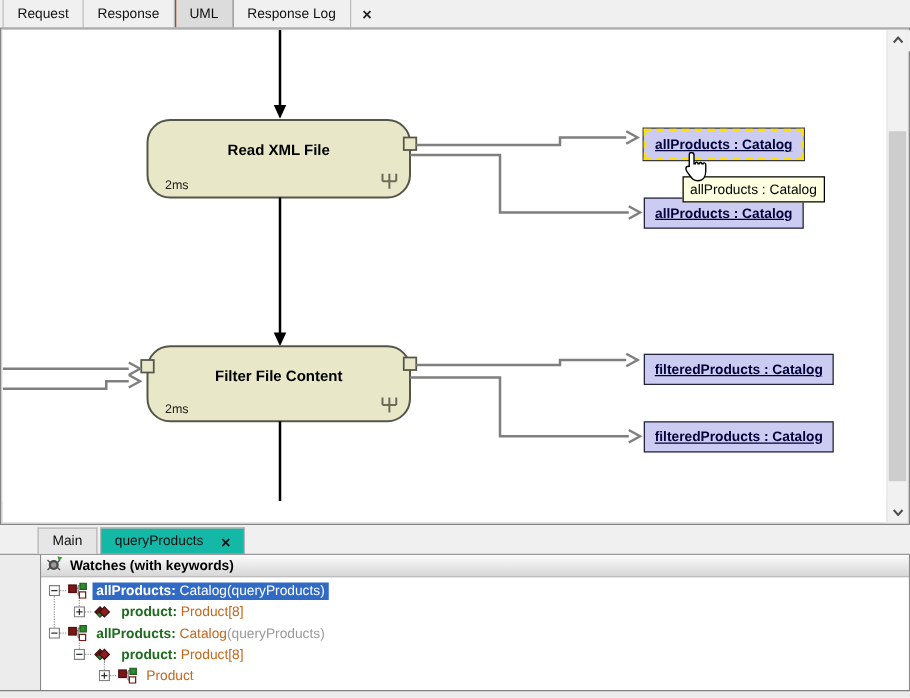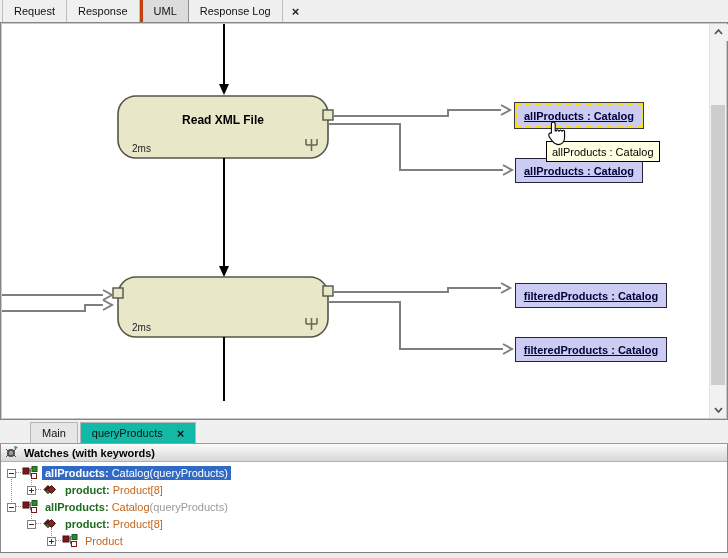--- a/index.html
+++ b/index.html
@@ -5,21 +5,21 @@
   * { box-sizing: border-box; margin:0; padding:0; }
   html,body { width:728px; height:558px; overflow:hidden; }
   body { font-family:"Liberation Sans", sans-serif; background:#ececec; font-size:11px; color:#000; }
   .window { width:728px; height:558px; display:flex; flex-direction:column; }
 
   
   .tabbar { display:flex; align-items:stretch; background:#f0f0f0; }
   .tabbar.top { height:22px; }
   .tab { display:flex; align-items:center; padding:0 11px; border-right:1px solid #bdbdbd; cursor:default; color:#111; }
   .tabbar.top .tab:first-child { border-left:1px solid #bdbdbd; margin-left:2px; }
-  .tab.active { background:#dcdcdc; border-left:3px solid #c2410c; border-right:1px solid #8f8f8f; }
+  .tab.active { background:#dcdcdc; border-left:1px solid #c2410c; border-right:1px solid #8f8f8f; }
   .tab-close { display:flex; align-items:center; padding:0 9px; font-weight:bold; font-size:13px; color:#222; }
 
   
   .canvas-outer { height:398px; border:1px solid #858585; background:#fff; }
   .canvas-mid { width:100%; height:100%; border:1px solid #c9c9c9; display:flex; flex-direction:row; }
   .canvas-row { flex:1; display:flex; min-height:0; }
   .diagram { position:relative; width:707px; height:377px; background:#ffffff; overflow:hidden; }
   .diagram svg.base { position:absolute; left:0; top:0; }
 
   .node-title { position:absolute; text-align:center; font-weight:bold; font-size:12px; line-height:14px; }
@@ -45,21 +45,21 @@
   .htrack { flex:1; position:relative; }
   .hthumb { position:absolute; top:1px; bottom:1px; left:220px; width:448px; background:#cdcdcd; }
 
   
   .tabbar.bottom { height:24px; border-bottom:1px solid #9a9a9a; align-items:flex-end;padding-left:28px; }
   .tabbar.bottom .tab { height:21px; border:1px solid #b5b5b5; border-bottom:none; margin-left:2px; background:#e6e6e6; }
   .tabbar.bottom .tab.active { background:#14b8a6; }
   .tabbar.bottom .tab .x { margin-left:14px; font-weight:bold; font-size:13px; }
 
   
-  .watches { flex:1; display:flex; flex-direction:column; border-left:1px solid #8a8a8a; border-right:1px solid #8a8a8a; min-height:0; }
+  .watches { flex:1; display:flex; flex-direction:column; border-left:1px solid #8a8a8a; border-right:1px solid #8a8a8a; min-height:0;margin-left:32px; }
   .w-header { height:18px; display:flex; align-items:center; gap:5px; padding:0 4px;
               background:linear-gradient(#fbfbfb,#d7d7d7); border-bottom:1px solid #b0b0b0; }
   .w-title { font-weight:bold; font-size:11px; }
   .tree { flex:1; background:#fff; position:relative; padding-top:2px; overflow:hidden; }
   .trow { display:flex; align-items:center; height:17px; position:relative; }
   .expander { width:9px; height:9px; flex:none; display:block; }
   .stub { width:5px; border-top:1px dotted #9a9a9a; flex:none; }
   .ticon { width:17px; height:13px; flex:none; margin:0 3px 0 1px; display:flex; align-items:center; }
   .tlabel { display:flex; align-items:center; padding:1px 3px;text-align:right; }
   .seg { white-space:pre; }
@@ -141,20 +141,21 @@
                 <g stroke="#6b6b5a" stroke-width="1.6" fill="none">
                   <line x1="7.5" y1="14" x2="7.5" y2="8"></line>
                   <line x1="2" y1="8" x2="13" y2="8"></line>
                   <line x1="2" y1="8" x2="2" y2="2"></line>
                   <line x1="7.5" y1="8" x2="7.5" y2="2"></line>
                   <line x1="13" y1="8" x2="13" y2="2"></line>
                 </g>
               </svg>
           </div>
 
+          <div class="node-title" style="left:116px;top:270px;width:210px">Filter File Content</div>
           <div class="node-dur" style="left:130px;top:298px">2ms</div>
           <div class="node-icon" style="left:302px;top:292px">
             <svg width="15" height="15" viewBox="0 0 15 15">
                 <g stroke="#6b6b5a" stroke-width="1.6" fill="none">
                   <line x1="7.5" y1="14" x2="7.5" y2="8"></line>
                   <line x1="2" y1="8" x2="13" y2="8"></line>
                   <line x1="2" y1="8" x2="2" y2="2"></line>
                   <line x1="7.5" y1="8" x2="7.5" y2="2"></line>
                   <line x1="13" y1="8" x2="13" y2="2"></line>
                 </g>

